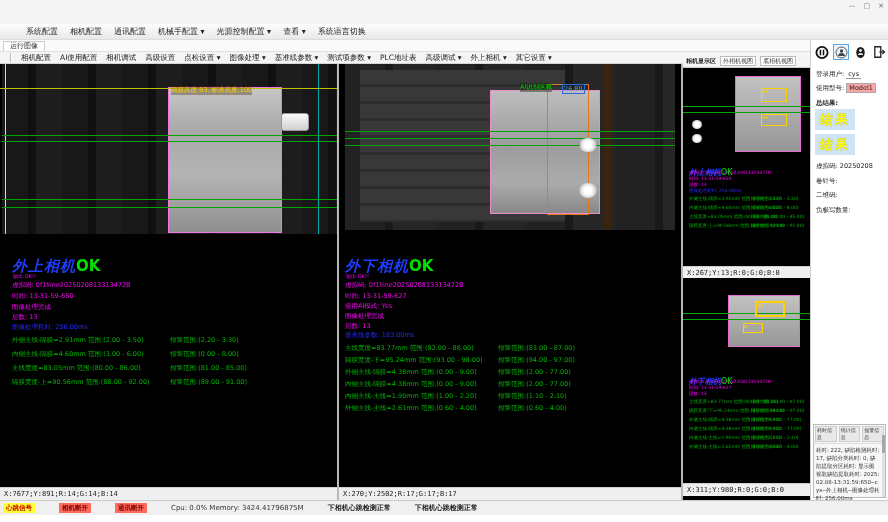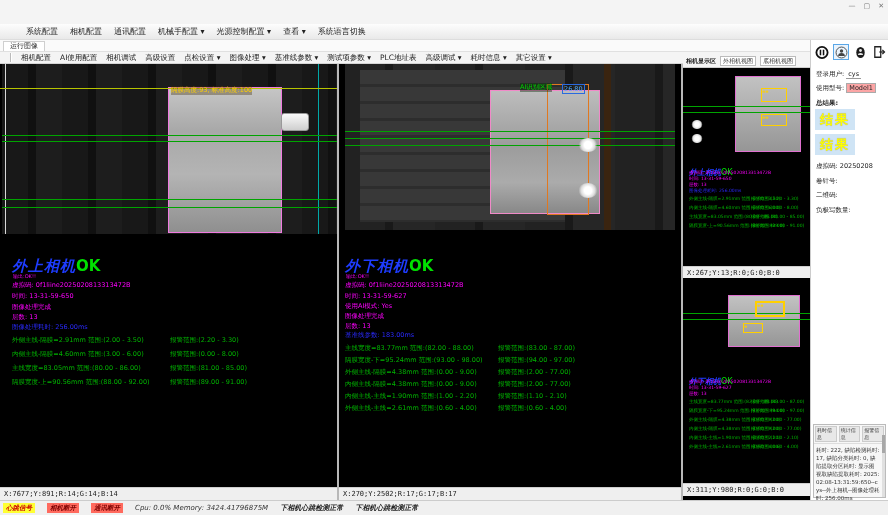--- a/index.html
+++ b/index.html
@@ -115,21 +115,21 @@
                 letter-spacing:2px; text-shadow:0 0 1px #888; }
   .info-box { left:813px; top:424px; width:73px; height:74px; background:#f7f7f7; border:1px solid #bbb; }
   .info-tabs { display:flex; gap:2px; padding:1px; border-bottom:1px solid #ddd; }
   .info-tab { font-size:5px; color:#333; background:#e8e8e8; border:1px solid #ccc; padding:0 1px; line-height:7px; }
   .info-log { font-size:5.5px; color:#333; line-height:8px; padding:2px 5px 2px 2px; word-break:break-all; }
   .info-scroll { position:absolute; right:0; top:10px; width:3px; height:62px; background:#e0e0e0; }
   .info-thumb { position:absolute; right:0; top:0; width:3px; height:18px; background:#a8a8a8; }
 
   
   .statusbar { left:0; top:500px; width:888px; height:15px; background:#f0f0f0;
-               border-top:1px solid #ccc; display:flex; align-items:center; gap:12px; padding-left:3px;font-style:italic; }
+               border-top:1px solid #ccc; display:flex; align-items:center; gap:24px; padding-left:3px; }
   .badge { font-size:6.5px; padding:0 3px; line-height:10px; font-weight:bold; }
   .badge.yellow { background:#ffff33; color:#cc0000; }
   .badge.red { background:#ff6a5e; color:#7a0000; }
   .sb-text { font-size:7px; color:#333; white-space:nowrap; }
   .sb-strong { font-weight:bold; color:#222; }
 </style>
 </head>
 <body>
 
 <div id="app">
@@ -169,21 +169,21 @@
     <span class="tool-item">相机配置</span>
         <span class="tool-item">AI使用配置</span>
         <span class="tool-item">相机调试</span>
         <span class="tool-item">高级设置</span>
         <span class="tool-item">点检设置 ▾</span>
         <span class="tool-item">图像处理 ▾</span>
         <span class="tool-item">基准线参数 ▾</span>
         <span class="tool-item">测试项参数 ▾</span>
         <span class="tool-item">PLC地址表</span>
         <span class="tool-item">高级调试 ▾</span>
-        <span class="tool-item">耗时信息 ▾</span>
+        <span class="tool-item">外上相机 ▾</span>
         <span class="tool-item">其它设置 ▾</span>
       </span>
   </div>
 
   <div class="abs main-bg"></div>
   <div class="abs vsep" style="left:337px;"></div>
   <div class="abs vsep" style="left:681px;"></div>
 
   <div class="abs cam-img lv-img">
     <div class="vline" style="left:3px;top:0;height:170px;background:#d8d8d8;"></div>

